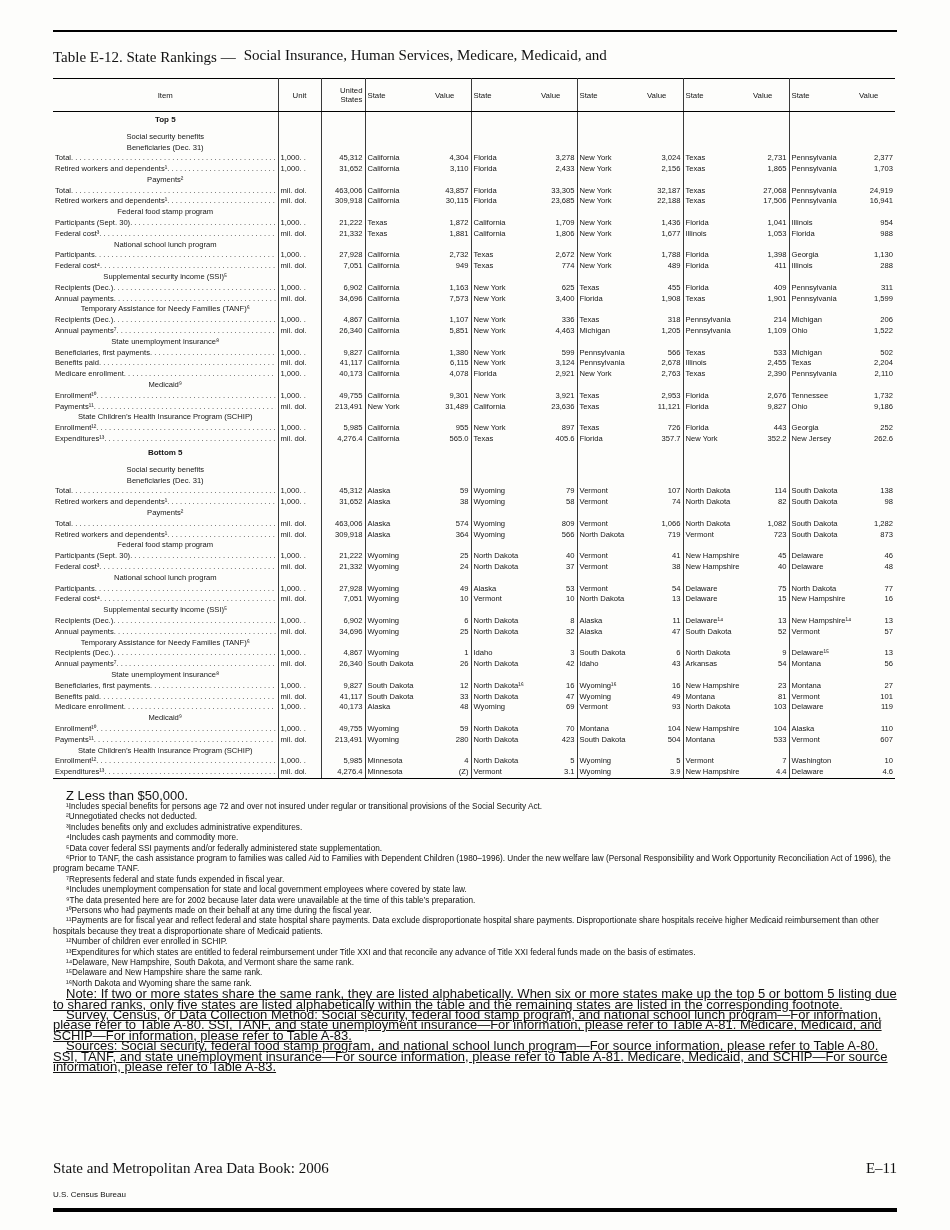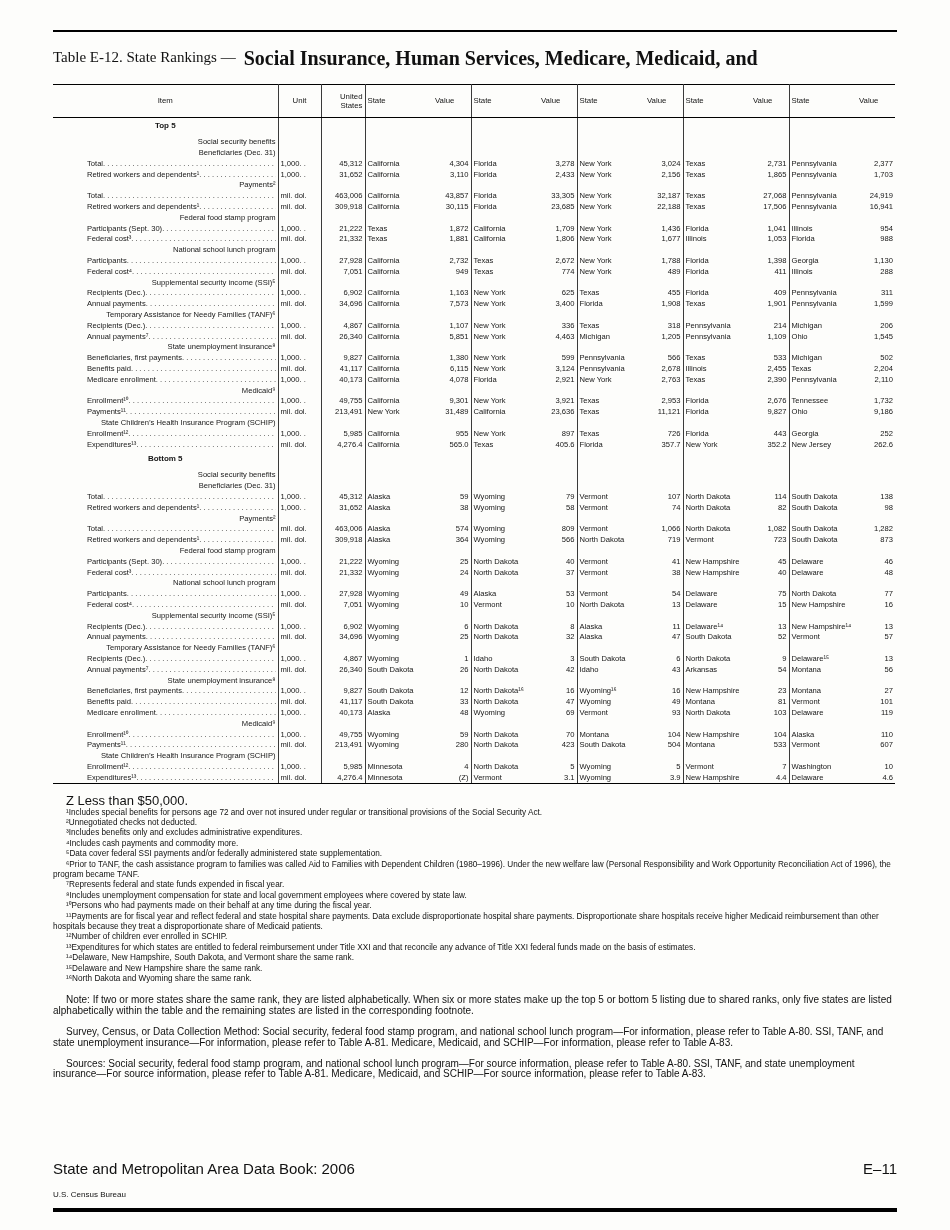--- a/index.html
+++ b/index.html
@@ -8,21 +8,21 @@
     width:950px; height:1230px; position:relative; overflow:hidden;
     font-family:"Liberation Sans", sans-serif; color:#111;
   }
   .page { position:absolute; inset:0; padding:0 53px;border-radius:24px; }
 
   .top-rule { position:absolute; left:53px; right:53px; top:30px; height:2px; background:#000; }
   .bottom-bar { position:absolute; left:53px; right:53px; top:1208px; height:4px; background:#000; }
 
   .title-block { display:flex; align-items:flex-start; margin-top:46px; font-family:"Liberation Serif", serif; }
   .t-label { font-size:15px; white-space:nowrap; padding-top:3px; }
-  .t-main { font-weight:bold; font-size:20px; line-height:1.28; text-align:left; margin-left:8px; }
+  .t-main { font-weight:normal; font-size:15px; line-height:1.28; text-align:left; margin-left:8px; }
 
   .rank-table { border-collapse:collapse; width:842px; table-layout:fixed; margin-top:12px; font-size:7.6px; color:#161616; }
   .rank-table th {
     border-top:1.5px solid #000; border-bottom:1px solid #000;
     font-weight:normal; height:33px; vertical-align:middle; font-size:7.8px; padding:1px 2px;
   }
   .rank-table td {
     height:10.8px; line-height:10.6px; padding:0 2px; vertical-align:bottom;
     white-space:nowrap; overflow:hidden;
   }
@@ -30,42 +30,42 @@
   .br { border-right:1px solid #3a3a3a; }
 
   .w-item{width:225px}.w-unit{width:43px}.w-us{width:44px}.w-state{width:68px}.w-val{width:38px}
 
   .th-item{text-align:center}
   .th-unit{text-align:center}
   .th-us{text-align:right;padding-right:3px}
   .th-state{text-align:left;padding-left:3px}
   .th-val{text-align:left;padding-right:3px}
 
-  .td-item{text-align:right;padding-right:2px}
+  .td-item{text-align:center;padding-right:2px}
   .td-unit{text-align:left;padding-left:3px}
   .td-us{text-align:right;padding-right:3px}
   .td-state{text-align:left;padding-left:3px}
   .td-val{text-align:right;padding-right:3px}
 
   .ind0{padding-left:3px}.ind1{padding-left:10px}.ind2{padding-left:17px}
 
   .section-row td { height:20px; vertical-align:middle; padding-bottom:2px; }
   .sec-head { text-align:center; font-weight:bold; font-size:8px; }
 
   .lblwrap { display:flex; min-width:0; }
-  .lbl { white-space:nowrap;margin-left:32px; }
+  .lbl { white-space:nowrap; }
   .leader { flex:1; min-width:0; overflow:hidden; white-space:nowrap; color:#222; }
 
   .z-note { margin-top:12px; font-size:13px; line-height:10.4px; text-indent:13px; }
   .footnotes { margin-top:1px; }
   .fn { font-size:8.2px; line-height:10.4px; text-indent:13px; }
-  .para { margin-top:11px; font-size:10px; line-height:10.4px; text-indent:13px; }
+  .para { font-size:13px; line-height:10.4px; text-indent:13px;text-decoration:underline; }
 
   .footer { position:absolute; left:53px; right:53px; top:1160px; }
-  .footer-line { display:flex; justify-content:space-between; align-items:flex-start; font-size:15px; }
+  .footer-line { display:flex; justify-content:space-between; align-items:flex-start; font-size:15px;font-family:Liberation Serif, serif; }
   .bureau { font-size:8px; margin-top:13px; }
 </style>
 </head>
 <body>
 
 <div class="page">
   <div class="top-rule"></div>
 
   <div class="title-block">
     <span class="t-label">Table E-12. State Rankings —</span>
@@ -459,21 +459,21 @@
           <td class="td-us br">26,340</td>
           <td class="td-state">California</td>
           <td class="td-val br">5,851</td>
           <td class="td-state">New York</td>
           <td class="td-val br">4,463</td>
           <td class="td-state">Michigan</td>
           <td class="td-val br">1,205</td>
           <td class="td-state">Pennsylvania</td>
           <td class="td-val br">1,109</td>
           <td class="td-state">Ohio</td>
-          <td class="td-val">1,545</td>
+          <td class="td-val">1,522</td>
         </tr>
         <tr>
           <td class="td-item br ind0">State unemployment insurance⁸</td>
           <td class="td-unit br"></td>
           <td class="td-us br"></td>
           <td class="td-state"></td>
           <td class="td-val br"></td>
           <td class="td-state"></td>
           <td class="td-val br"></td>
           <td class="td-state"></td>
@@ -1205,20 +1205,21 @@
 
   <div id="footnotes" class="footnotes">
       <p class="fn">¹Includes special benefits for persons age 72 and over not insured under regular or transitional provisions of the Social Security Act.</p>
       <p class="fn">²Unnegotiated checks not deducted.</p>
       <p class="fn">³Includes benefits only and excludes administrative expenditures.</p>
       <p class="fn">⁴Includes cash payments and commodity more.</p>
       <p class="fn">⁵Data cover federal SSI payments and/or federally administered state supplementation.</p>
       <p class="fn">⁶Prior to TANF, the cash assistance program to families was called Aid to Families with Dependent Children (1980–1996). Under the new welfare law (Personal Responsibility and Work Opportunity Reconciliation Act of 1996), the program became TANF.</p>
       <p class="fn">⁷Represents federal and state funds expended in fiscal year.</p>
       <p class="fn">⁸Includes unemployment compensation for state and local government employees where covered by state law.</p>
+      <p class="fn">⁹The data presented here are for 2002 because later data were unavailable at the time of this table’s preparation.</p>
       <p class="fn">¹⁰Persons who had payments made on their behalf at any time during the fiscal year.</p>
       <p class="fn">¹¹Payments are for fiscal year and reflect federal and state hospital share payments. Data exclude disproportionate hospital share payments. Disproportionate share hospitals receive higher Medicaid reimbursement than other hospitals because they treat a disproportionate share of Medicaid patients.</p>
       <p class="fn">¹²Number of children ever enrolled in SCHIP.</p>
       <p class="fn">¹³Expenditures for which states are entitled to federal reimbursement under Title XXI and that reconcile any advance of Title XXI federal funds made on the basis of estimates.</p>
       <p class="fn">¹⁴Delaware, New Hampshire, South Dakota, and Vermont share the same rank.</p>
       <p class="fn">¹⁵Delaware and New Hampshire share the same rank.</p>
       <p class="fn">¹⁶North Dakota and Wyoming share the same rank.</p>
     </div>
 
   <p class="para">Note: If two or more states share the same rank, they are listed alphabetically. When six or more states make up the top 5 or bottom 5 listing due to shared ranks, only five states are listed alphabetically within the table and the remaining states are listed in the corresponding footnote.</p>

